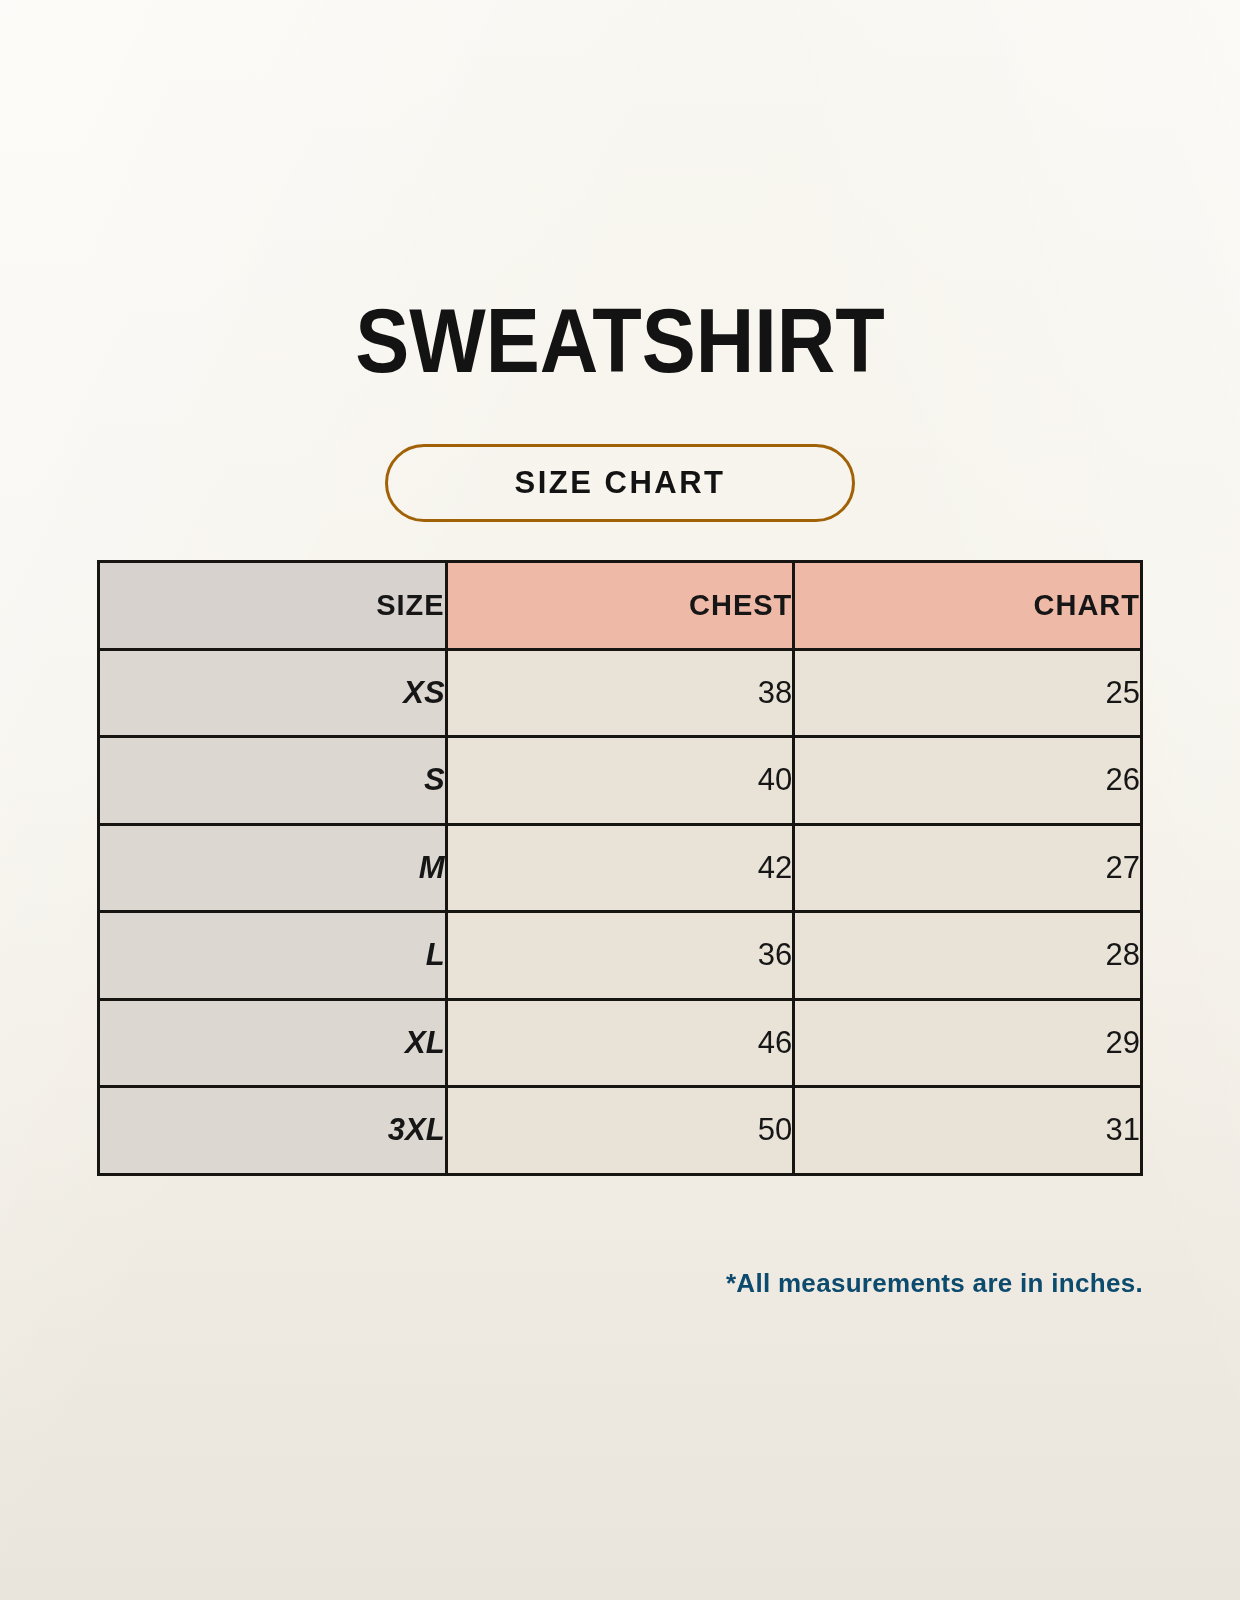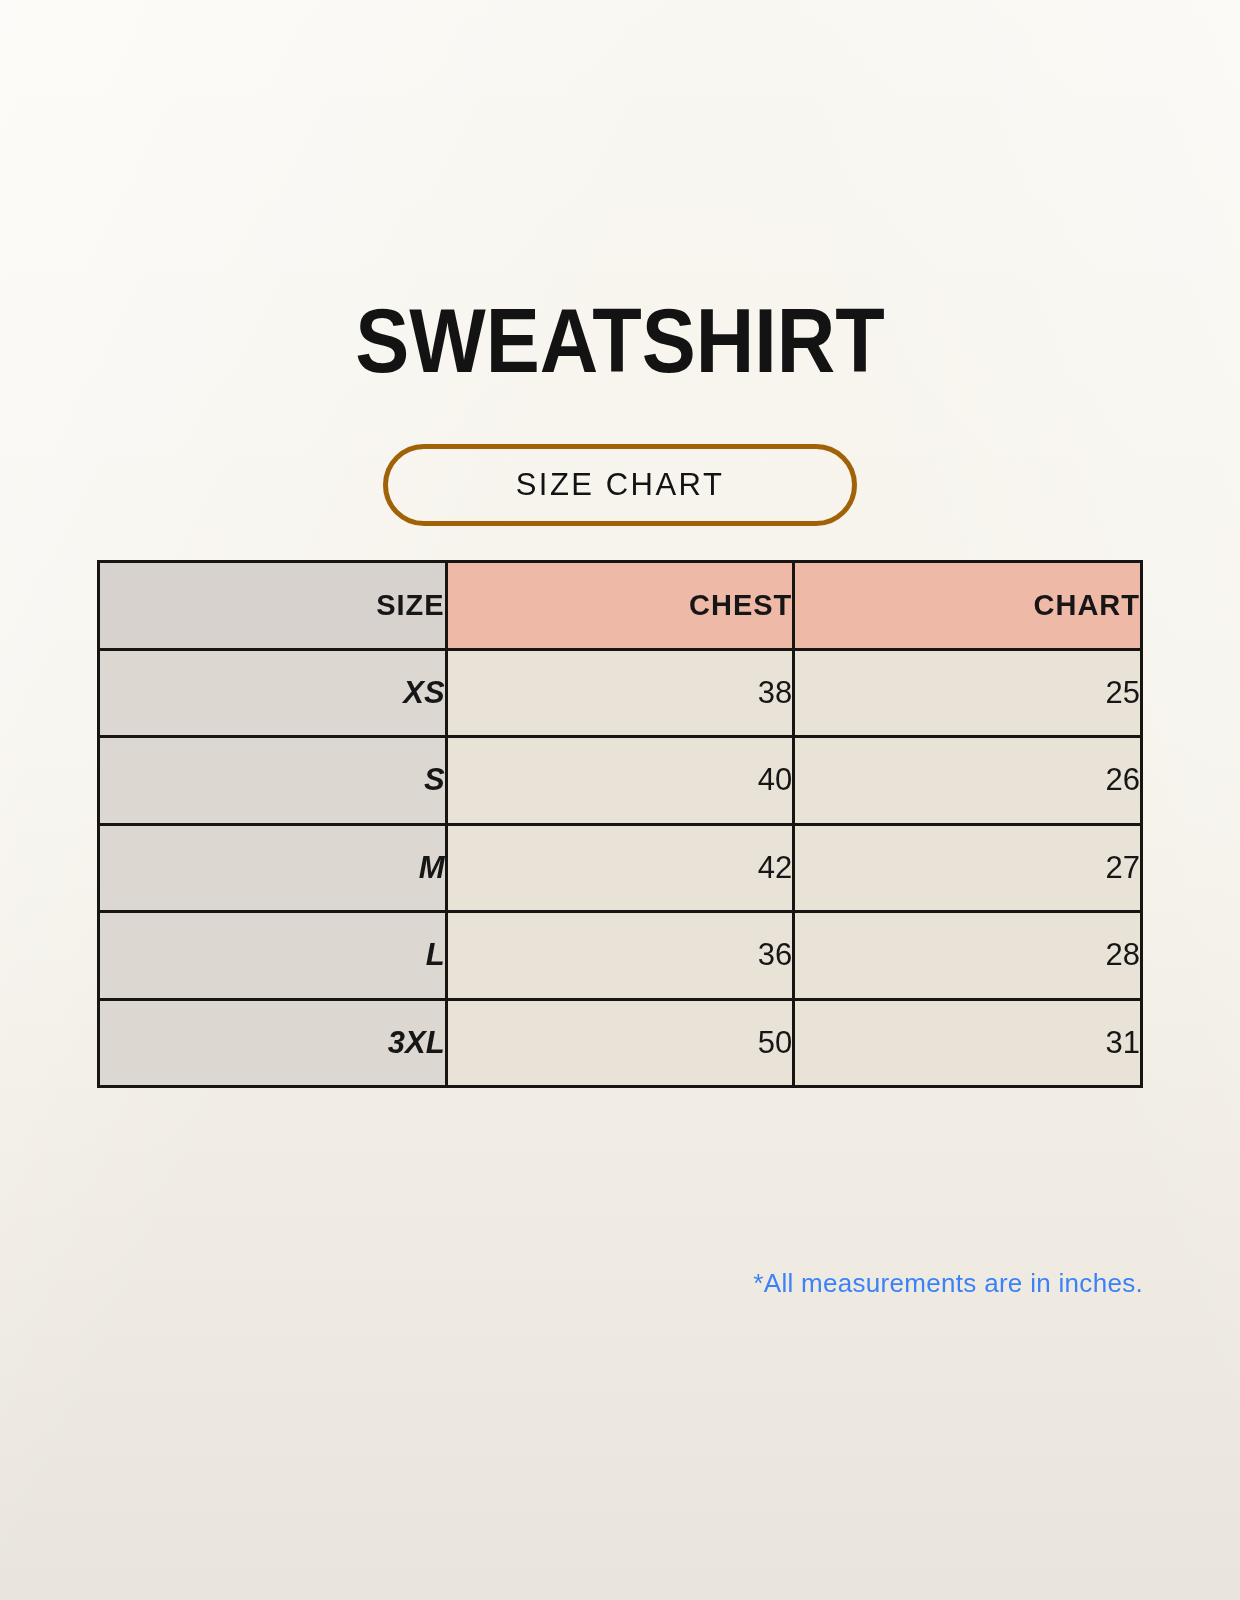--- a/index.html
+++ b/index.html
@@ -35,28 +35,28 @@
     color: #131313;
   }
 
   .size-chart-pill {
     position: absolute;
     top: 444px;
     left: 50%;
     transform: translateX(-50%);
     width: 464px;
     height: 72px;
-    border: 5px solid #a16207;
+    border: 3px solid #a16207;
     border-radius: 44px;
     background: transparent;
     display: flex;
     align-items: center;
     justify-content: center;
     font-size: 31px;
-    font-weight: 400;
+    font-weight: 700;
     letter-spacing: 2.5px;
     color: #131313;
   }
 
   table.size-table {
     position: absolute;
     left: 97px;
     top: 560px;
     width: 1046px;
     border-collapse: collapse;
@@ -89,23 +89,23 @@
     font-weight: 400;
     background: var(--value_cell_bg, #e9e2d6);
     padding-left: 32px;
   }
 
   .footnote {
     position: absolute;
     top: 1268px;
     right: 97px;
     font-size: 26px;
-    font-weight: 400;
+    font-weight: 700;
     letter-spacing: 0.3px;
-    color: #3b82f6;
+    color: #0c4a6e;
   }
 </style>
 </head>
 <body style="--background: #f6f3ec; --header_size_bg: #d8d2cf; --header_measure_bg: #efb9a8; --size_column_bg: #ddd7d2; --value_cell_bg: #e9e2d6; --border: #171512; --text: #161616;">
 
 <h1 class="page-title">SWEATSHIRT</h1>
 
 <div class="size-chart-pill">
   <span>SIZE CHART</span>
 </div>
@@ -136,20 +136,25 @@
     <td>42</td>
     <td>27</td>
   </tr>
 
   <tr>
     <th>L</th>
     <td>36</td>
     <td>28</td>
   </tr>
 
+  <tr>
+    <th>XL</th>
+    <td>46</td>
+    <td>29</td>
+  </tr>
 
 
   <tr>
     <th>3XL</th>
     <td>50</td>
     <td>31</td>
   </tr>
 </tbody>
 </table>
 

